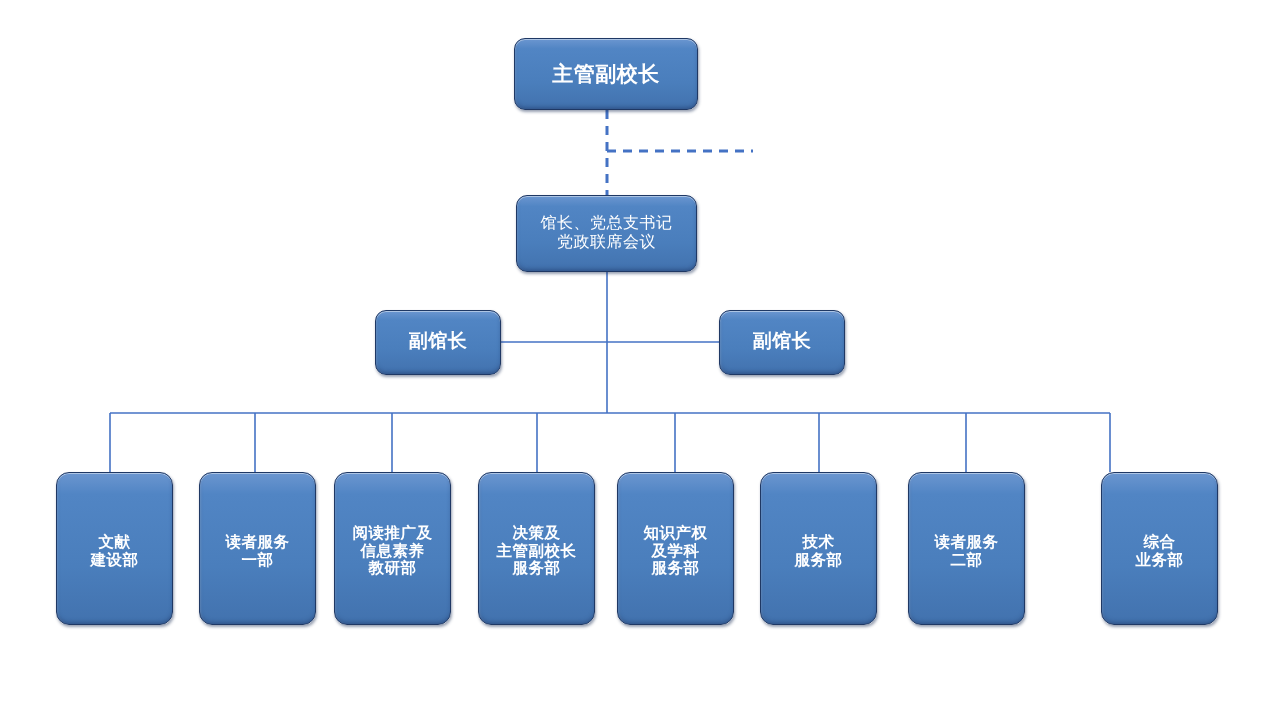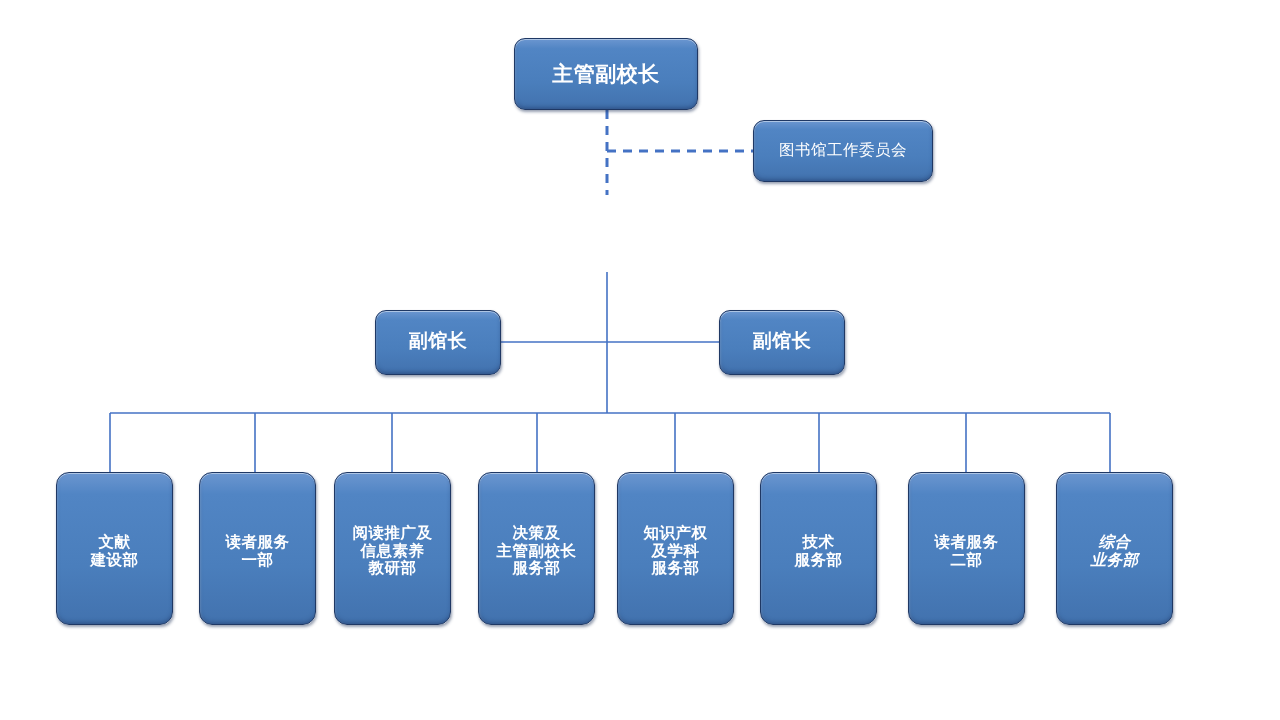--- a/index.html
+++ b/index.html
@@ -49,21 +49,21 @@
     border-radius:13px;
   }
   .dept .lbl{padding-top:6px;}
   #d0{left:56px;text-align:center;}
   #d1{left:199px;}
   #d2{left:334px;}
   #d3{left:478px;}
   #d4{left:617px;}
   #d5{left:760px;}
   #d6{left:908px;}
-  #d7{left:1056px;font-style:italic;}
+  #d7{left:1101px;}
 </style>
 </head>
 <body>
 
 <div id="chart">
 
   <svg id="wires" viewBox="0 0 1280 720" width="1280" height="720">
 
     <line x1="607" y1="110" x2="607" y2="195" stroke="#4472c4" stroke-width="3" stroke-dasharray="9,7"></line>
 
@@ -82,24 +82,25 @@
     <line x1="675" y1="413" x2="675" y2="472" stroke="#4472c4" stroke-width="1.6"></line>
     <line x1="819" y1="413" x2="819" y2="472" stroke="#4472c4" stroke-width="1.6"></line>
     <line x1="966" y1="413" x2="966" y2="472" stroke="#4472c4" stroke-width="1.6"></line>
     <line x1="1110" y1="413" x2="1110" y2="472" stroke="#4472c4" stroke-width="1.6"></line>
   </svg>
 
   <div class="node bold" id="n-vp">
     <span class="lbl">主管副校长</span>
   </div>
 
-  <div class="node normal" id="n-committee">
-    <span class="lbl">图书馆工作委员会</span>
+
+  <div class="node normal" id="n-director">
+    <span class="lbl">馆长、党总支书记
+党政联席会议</span>
   </div>
-
 
   <div class="node bold" id="n-deputy-l">
     <span class="lbl">副馆长</span>
   </div>
 
   <div class="node bold" id="n-deputy-r">
     <span class="lbl">副馆长</span>
   </div>
 
   <div class="node dept bold" id="d0">

